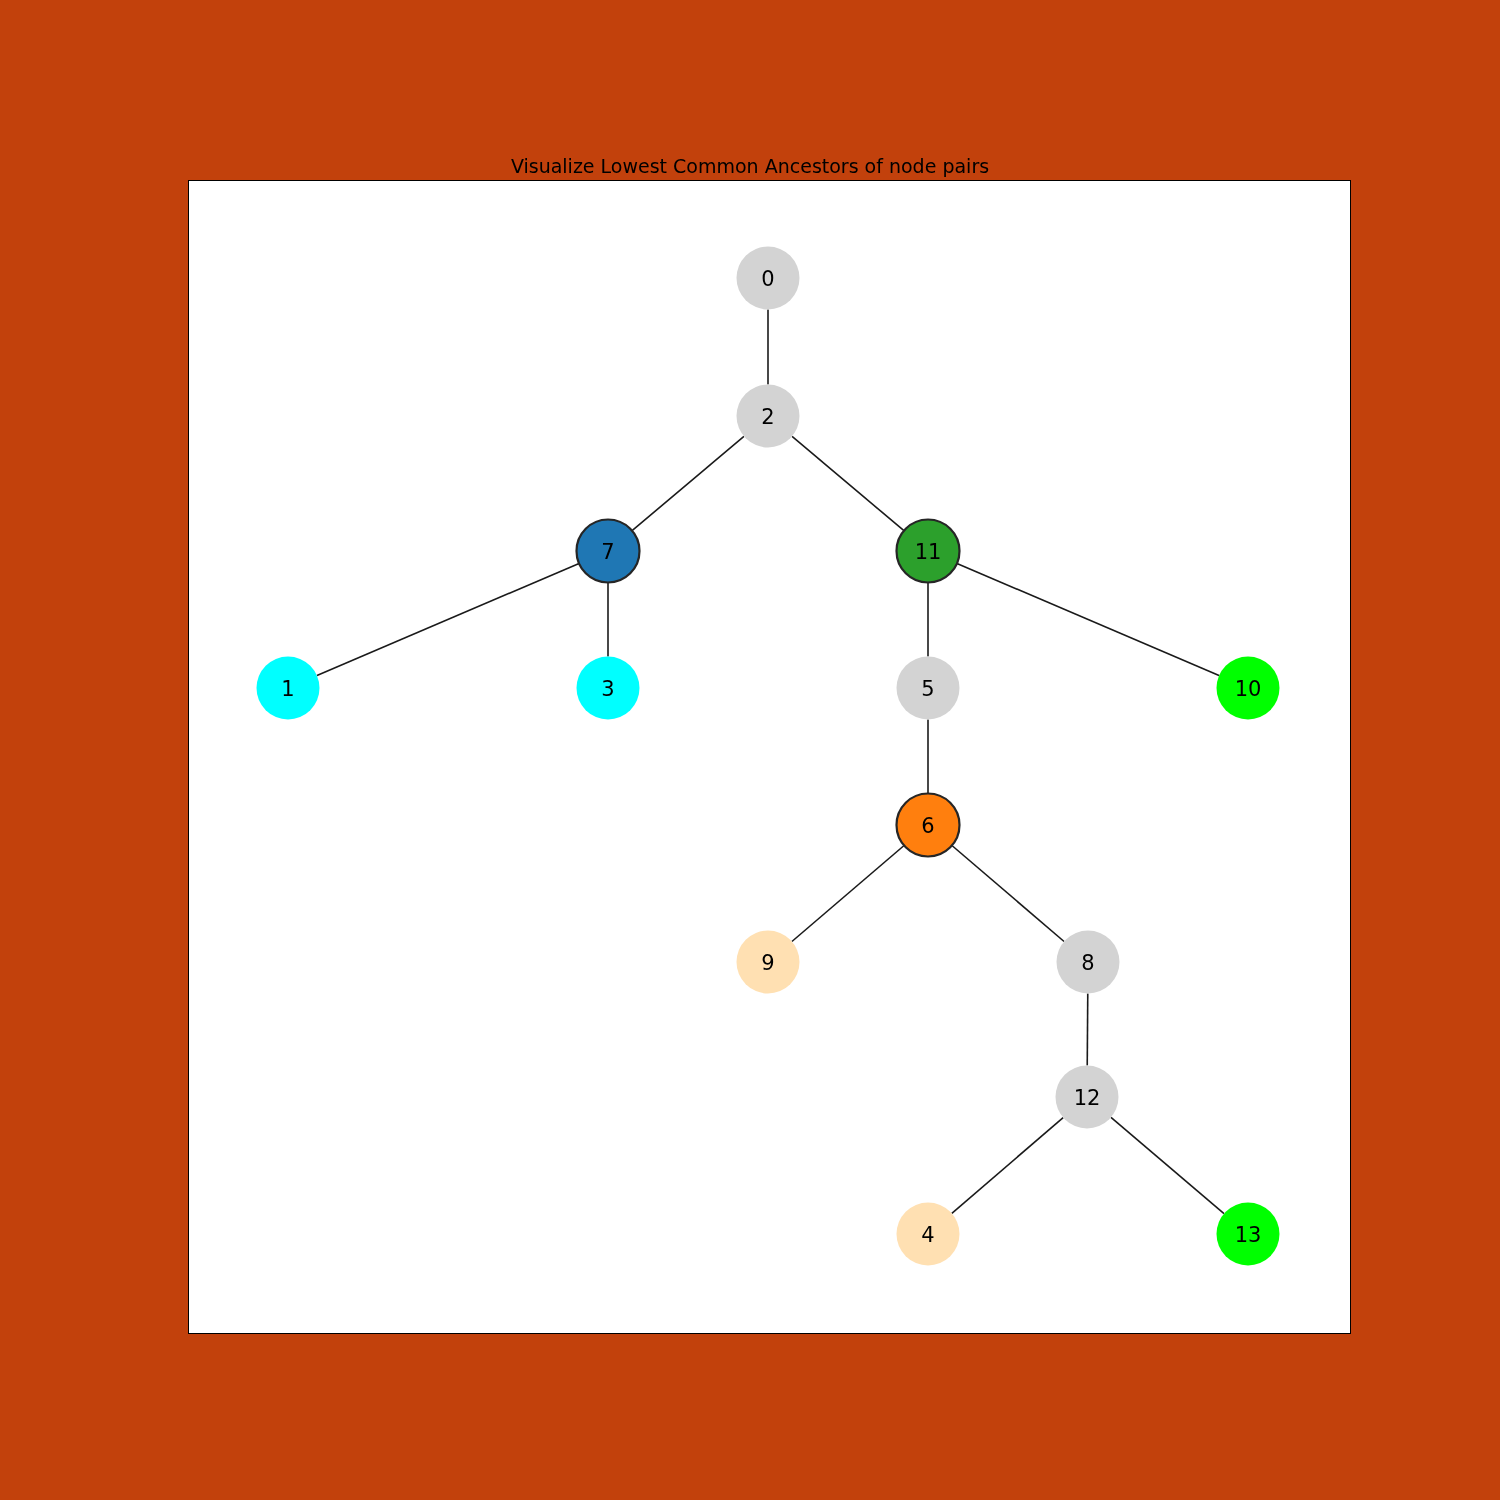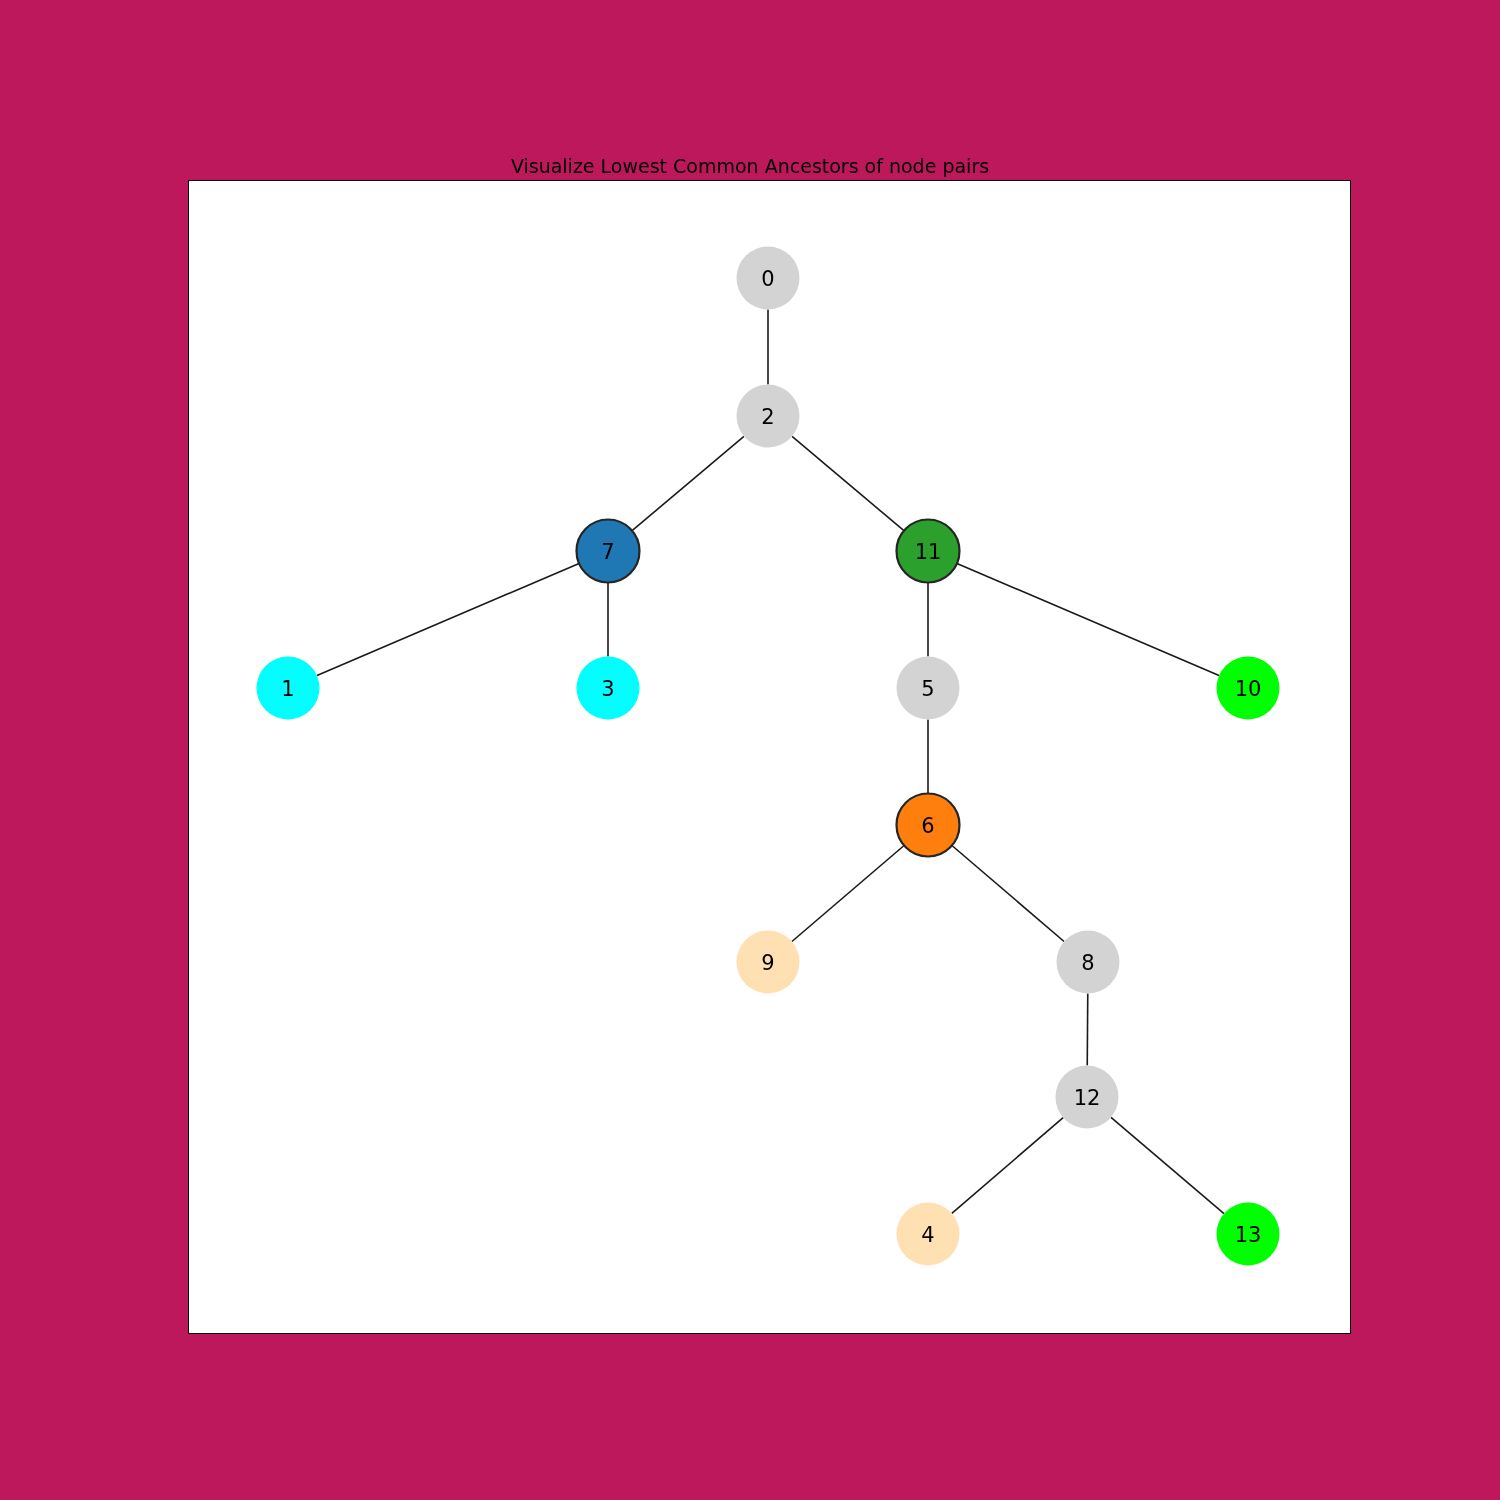--- a/index.html
+++ b/index.html
@@ -10,21 +10,21 @@
   body {
     width: 1500px;
     height: 1500px;
     font-family: "DejaVu Sans", sans-serif;
     overflow: hidden;
   }
   #figure {
     position: relative;
     width: 1500px;
     height: 1500px;
-    background: #be185d;
+    background: #c2410c;
   }
   #chart-title {
     position: absolute;
     left: 0;
     top: 155px;
     width: 1500px;
     text-align: center;
     font-size: 19px;
     color: #000000;
     font-family: "DejaVu Sans", sans-serif;

